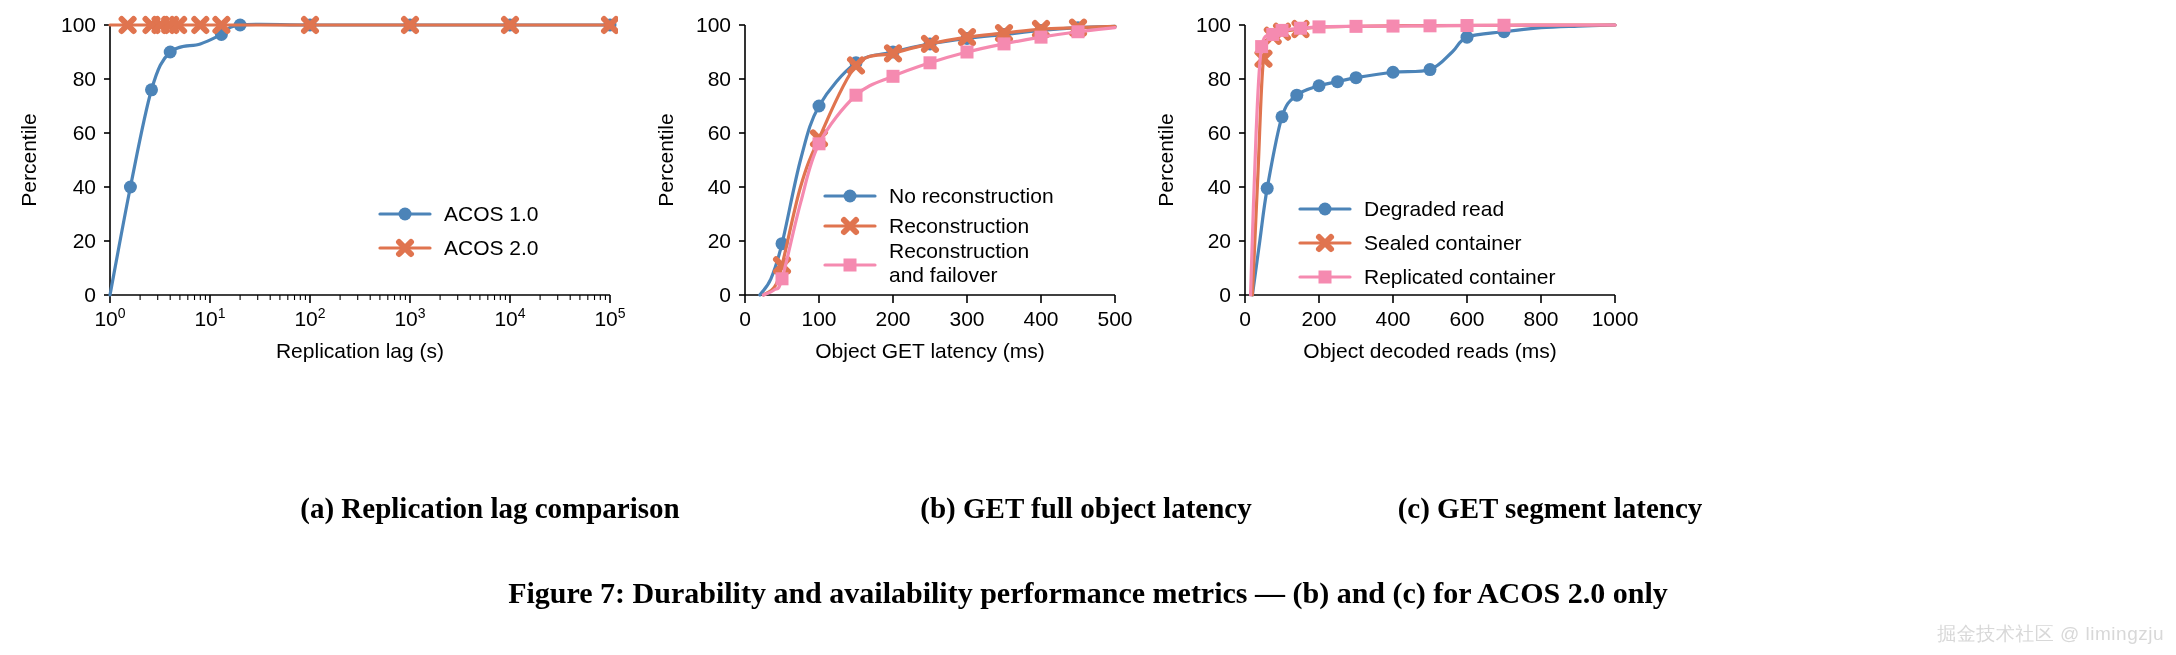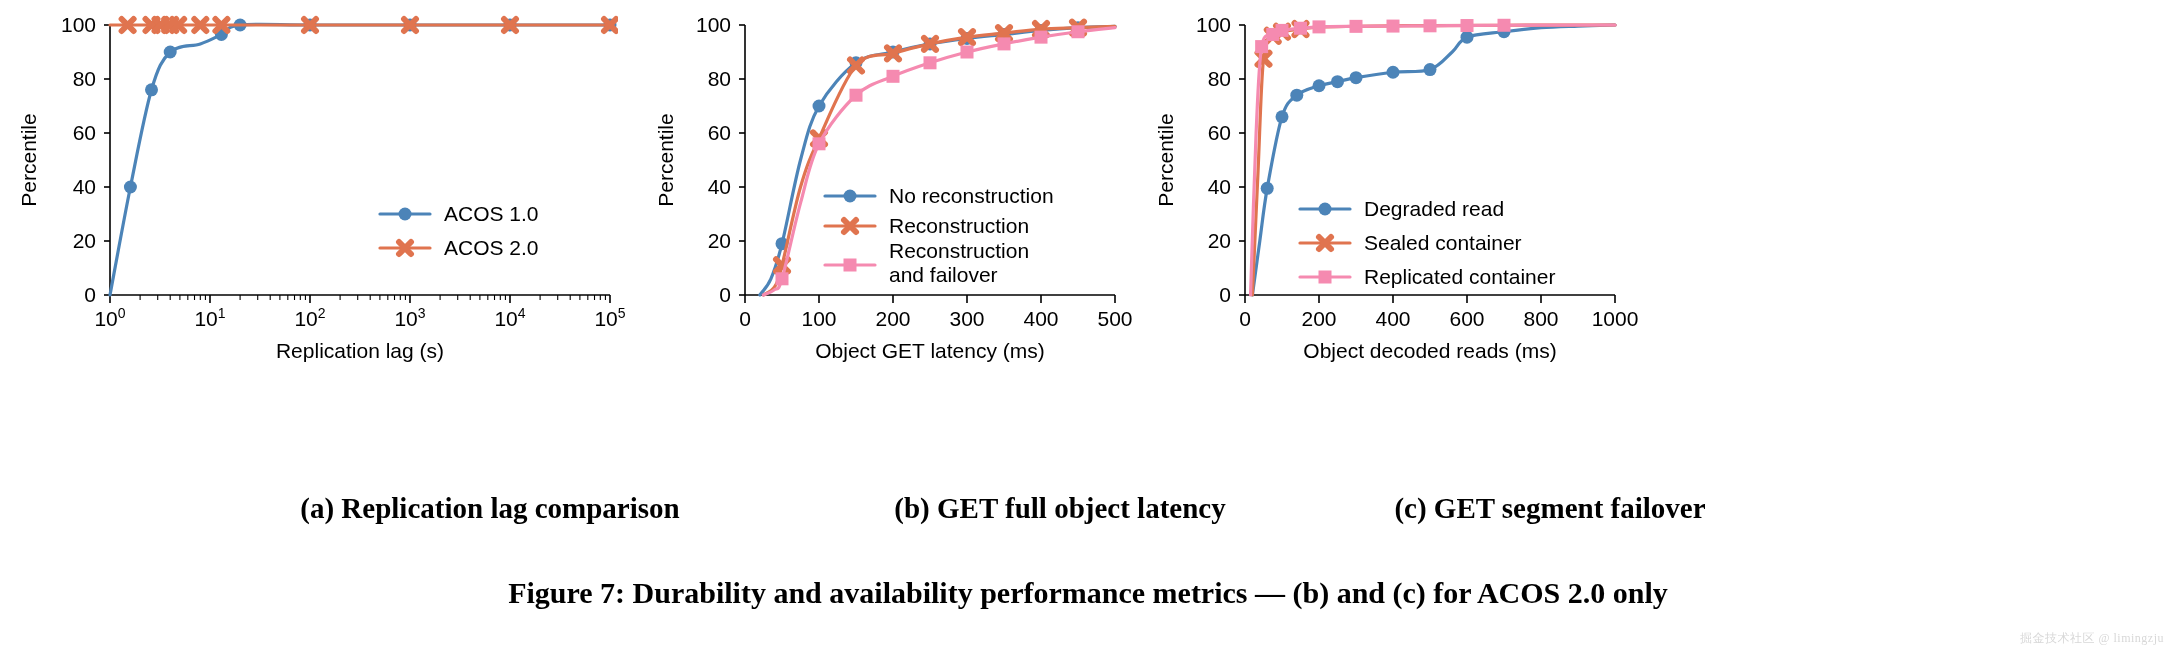--- a/index.html
+++ b/index.html
@@ -50,42 +50,42 @@
   .subcaption {
     position: absolute;
     font-family: "Liberation Serif", serif;
     font-weight: bold;
     font-size: 29px;
     color: #000000;
     text-align: center;
     white-space: nowrap;
   }
   #subcaption-a { left: 180px; width: 620px; }
-  #subcaption-b { left: 830px; width: 460px; }
+  #subcaption-b { left: 856px; width: 460px; }
   #subcaption-c { left: 1320px; width: 460px; }
 
   #figure-caption {
     position: absolute;
     top: 576px;
     left: 0;
     width: 2176px;
     text-align: center;
     font-family: "Liberation Serif", serif;
     font-weight: bold;
     font-size: 30px;
     color: #000000;
     white-space: nowrap;
   }
 
   #watermark {
     position: absolute;
     right: 12px;
     bottom: 8px;
-    font-family: Liberation Serif, serif;
-    font-size: 12px;
+    font-family: Liberation Sans, sans-serif;
+    font-size: 19px;
     color: #d8d8d8;
     letter-spacing: 0.5px;
     white-space: nowrap;
     user-select: none;
   }
 
   .axis-line { stroke: #000000; stroke-width: 1.6; fill: none; }
   .tick-line { stroke: #000000; stroke-width: 1.6; }
   .tick-minor { stroke: #000000; stroke-width: 1.1; }
   .ticklabel {
@@ -531,20 +531,20 @@
           </g>
         </g>
       </svg>
     </div>
 
   </div>
 
   <div class="subcaption-row">
     <div class="subcaption" id="subcaption-a">(a) Replication lag comparison</div>
     <div class="subcaption" id="subcaption-b">(b) GET full object latency</div>
-    <div class="subcaption" id="subcaption-c">(c) GET segment failover</div>
+    <div class="subcaption" id="subcaption-c">(c) GET segment latency</div>
   </div>
 
   <div id="figure-caption">Figure 7: Durability and availability performance metrics — (b) and (c) for ACOS 2.0 only</div>
 
   <div id="watermark">掘金技术社区 @ limingzju</div>
 
 </div>
 
 </body></html>

